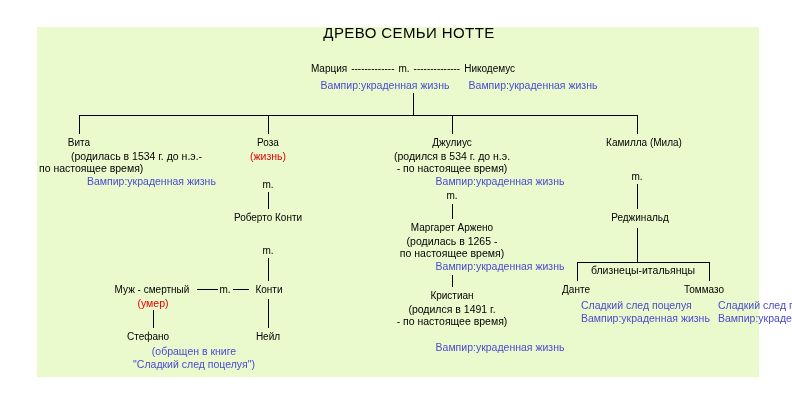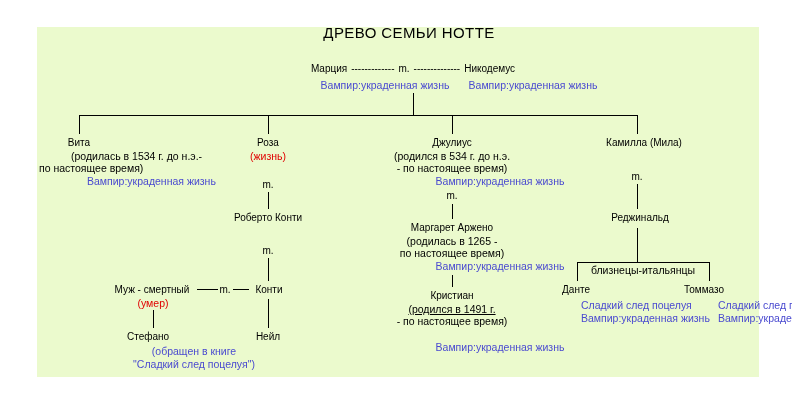--- a/index.html
+++ b/index.html
@@ -85,21 +85,21 @@
   <div class="node cap" style="left:452px;top:162px;">- по настоящее время)</div>
   <div class="node cap blue" style="left:452px;top:175px;">Вампир:украденная жизнь</div>
   <div class="node" style="left:452px;top:189px;">m.</div>
   <div class="vline" style="left:452px;top:204px;height:15px;"></div>
   <div class="node" style="left:452px;top:221px;">Маргарет Аржено</div>
   <div class="node cap" style="left:452px;top:235px;">(родилась в 1265 -</div>
   <div class="node cap" style="left:452px;top:247px;">по настоящее время)</div>
   <div class="node cap blue" style="left:452px;top:260px;">Вампир:украденная жизнь</div>
   <div class="vline" style="left:452px;top:275px;height:12px;"></div>
   <div class="node" style="left:452px;top:289px;">Кристиан</div>
-  <div class="node cap" style="left:452px;top:303px;text-decoration:underline;">(родился в 1491 г.</div>
+  <div class="node cap" style="left:452px;top:303px;">(родился в 1491 г.</div>
   <div class="node cap" style="left:452px;top:315px;">- по настоящее время)</div>
   <div class="node cap blue" style="left:452px;top:341px;">Вампир:украденная жизнь</div>
 
   <div class="node" style="left:644px;top:136px;">Камилла (Мила)</div>
   <div class="node" style="left:637px;top:170px;">m.</div>
   <div class="vline" style="left:637px;top:184px;height:25px;"></div>
   <div class="node" style="left:640px;top:211px;">Реджинальд</div>
   <div class="vline" style="left:637px;top:228px;height:34px;"></div>
 
   <div class="hline" style="left:577px;top:262px;width:133px;"></div>

